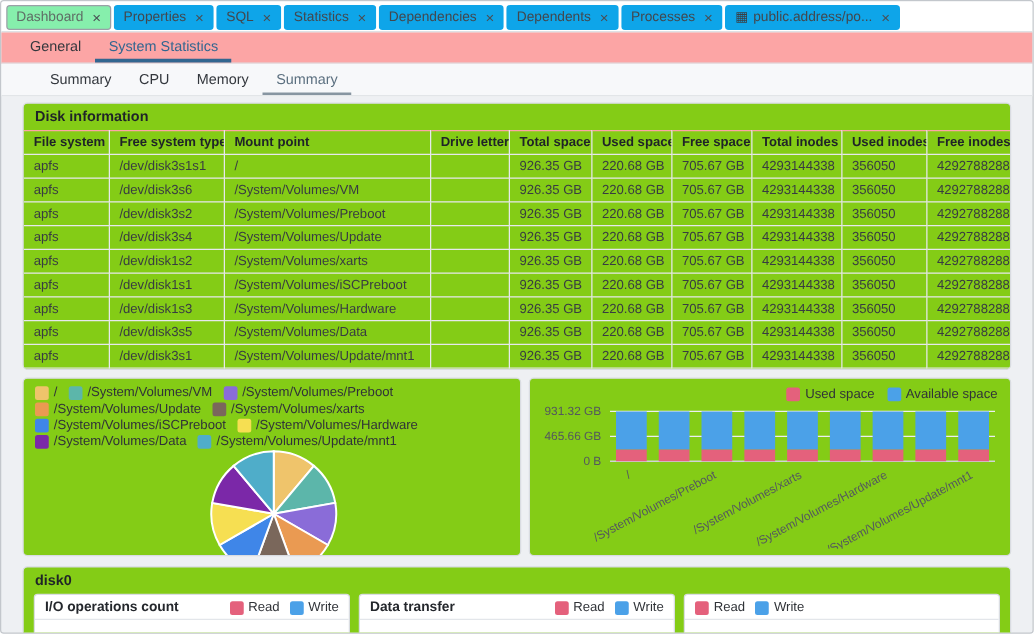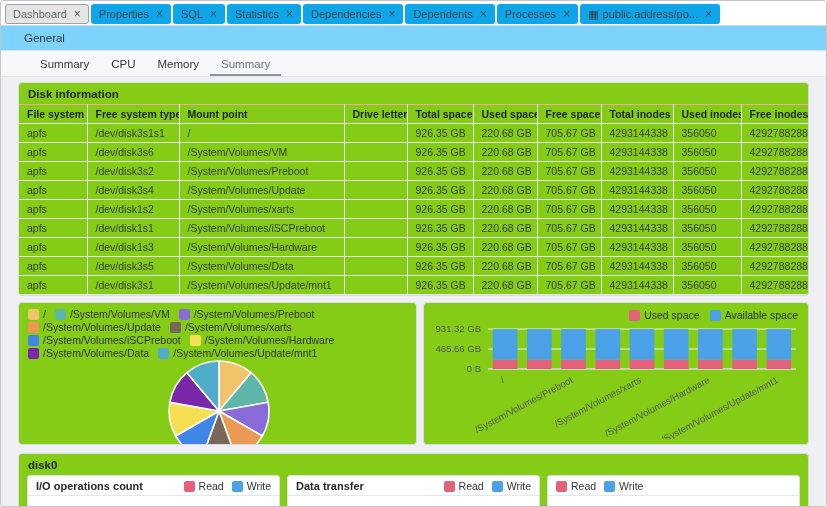--- a/index.html
+++ b/index.html
@@ -4,25 +4,25 @@
 <style>
   html,body{margin:0;padding:0;width:827px;height:507px;overflow:hidden;
     font-family:"Liberation Sans","DejaVu Sans",sans-serif;background:#fff;}
   .window{position:absolute;inset:0;border:1px solid #c3c7cc;border-radius:3px;
     overflow:hidden;background:#eef0f3;box-sizing:border-box;}
   
   .tabbar{display:flex;align-items:center;height:22px;background:#fff;
     border-bottom:1px solid #d5d8dc;padding:2px 0 0 4px;gap:2px;}
   .tab{display:flex;align-items:center;height:18px;padding:0 7px;background:#0ea5e9;
     font-size:11px;color:#43474d;cursor:pointer;border:1px solid transparent;border-radius:3px;}
-  .tab.active{background:#e5e5e5;border:1px solid #9aa0a7;color:#5f6e66;}
+  .tab.active{background:#86efac;border:1px solid #9aa0a7;color:#5f6e66;}
   .tabicon{margin-right:4px;font-size:11px;color:#3b3f44;line-height:1;}
   .tabclose{margin-left:7px;font-size:12px;color:#4a4e54;line-height:1;}
   
-  .subtabs{display:flex;align-items:flex-end;height:24px;background:#7dd3fc;
+  .subtabs{display:flex;align-items:flex-end;height:24px;background:#fca5a5;
     border-bottom:1px solid #dcdfe3;padding-left:12px;}
   .subtab{padding:4px 11px 3px;font-size:11.5px;color:#33373d;cursor:pointer;
     border-bottom:3px solid transparent;}
   .subtab.active{color:#326690;border-bottom-color:#326690;}
   .stattabs{display:flex;align-items:flex-end;height:25px;background:#f7f8fa;
     border-bottom:1px solid #e2e5e8;padding-left:28px;}
   .stattab{padding:5px 11px 4px;font-size:11.5px;color:#33373d;cursor:pointer;
     border-bottom:2px solid transparent;}
   .stattab.active{color:#5c7080;border-bottom-color:#8795a1;}
   
@@ -92,20 +92,21 @@
         <span class="tabclose">×</span>
       </div>
       <div class="tab">
         <span class="tabicon">▦</span>
         <span class="tablabel">public.address/po...</span>
         <span class="tabclose">×</span>
       </div>
     </div>
   <div class="subtabs" id="subtabs">
       <div class="subtab">General</div>
+      <div class="subtab active">System Statistics</div>
     </div>
   <div class="stattabs" id="stattabs">
       <div class="stattab">Summary</div>
       <div class="stattab">CPU</div>
       <div class="stattab">Memory</div>
       <div class="stattab active">Summary</div>
     </div>
 
   <div class="content">
     <section class="panel">

